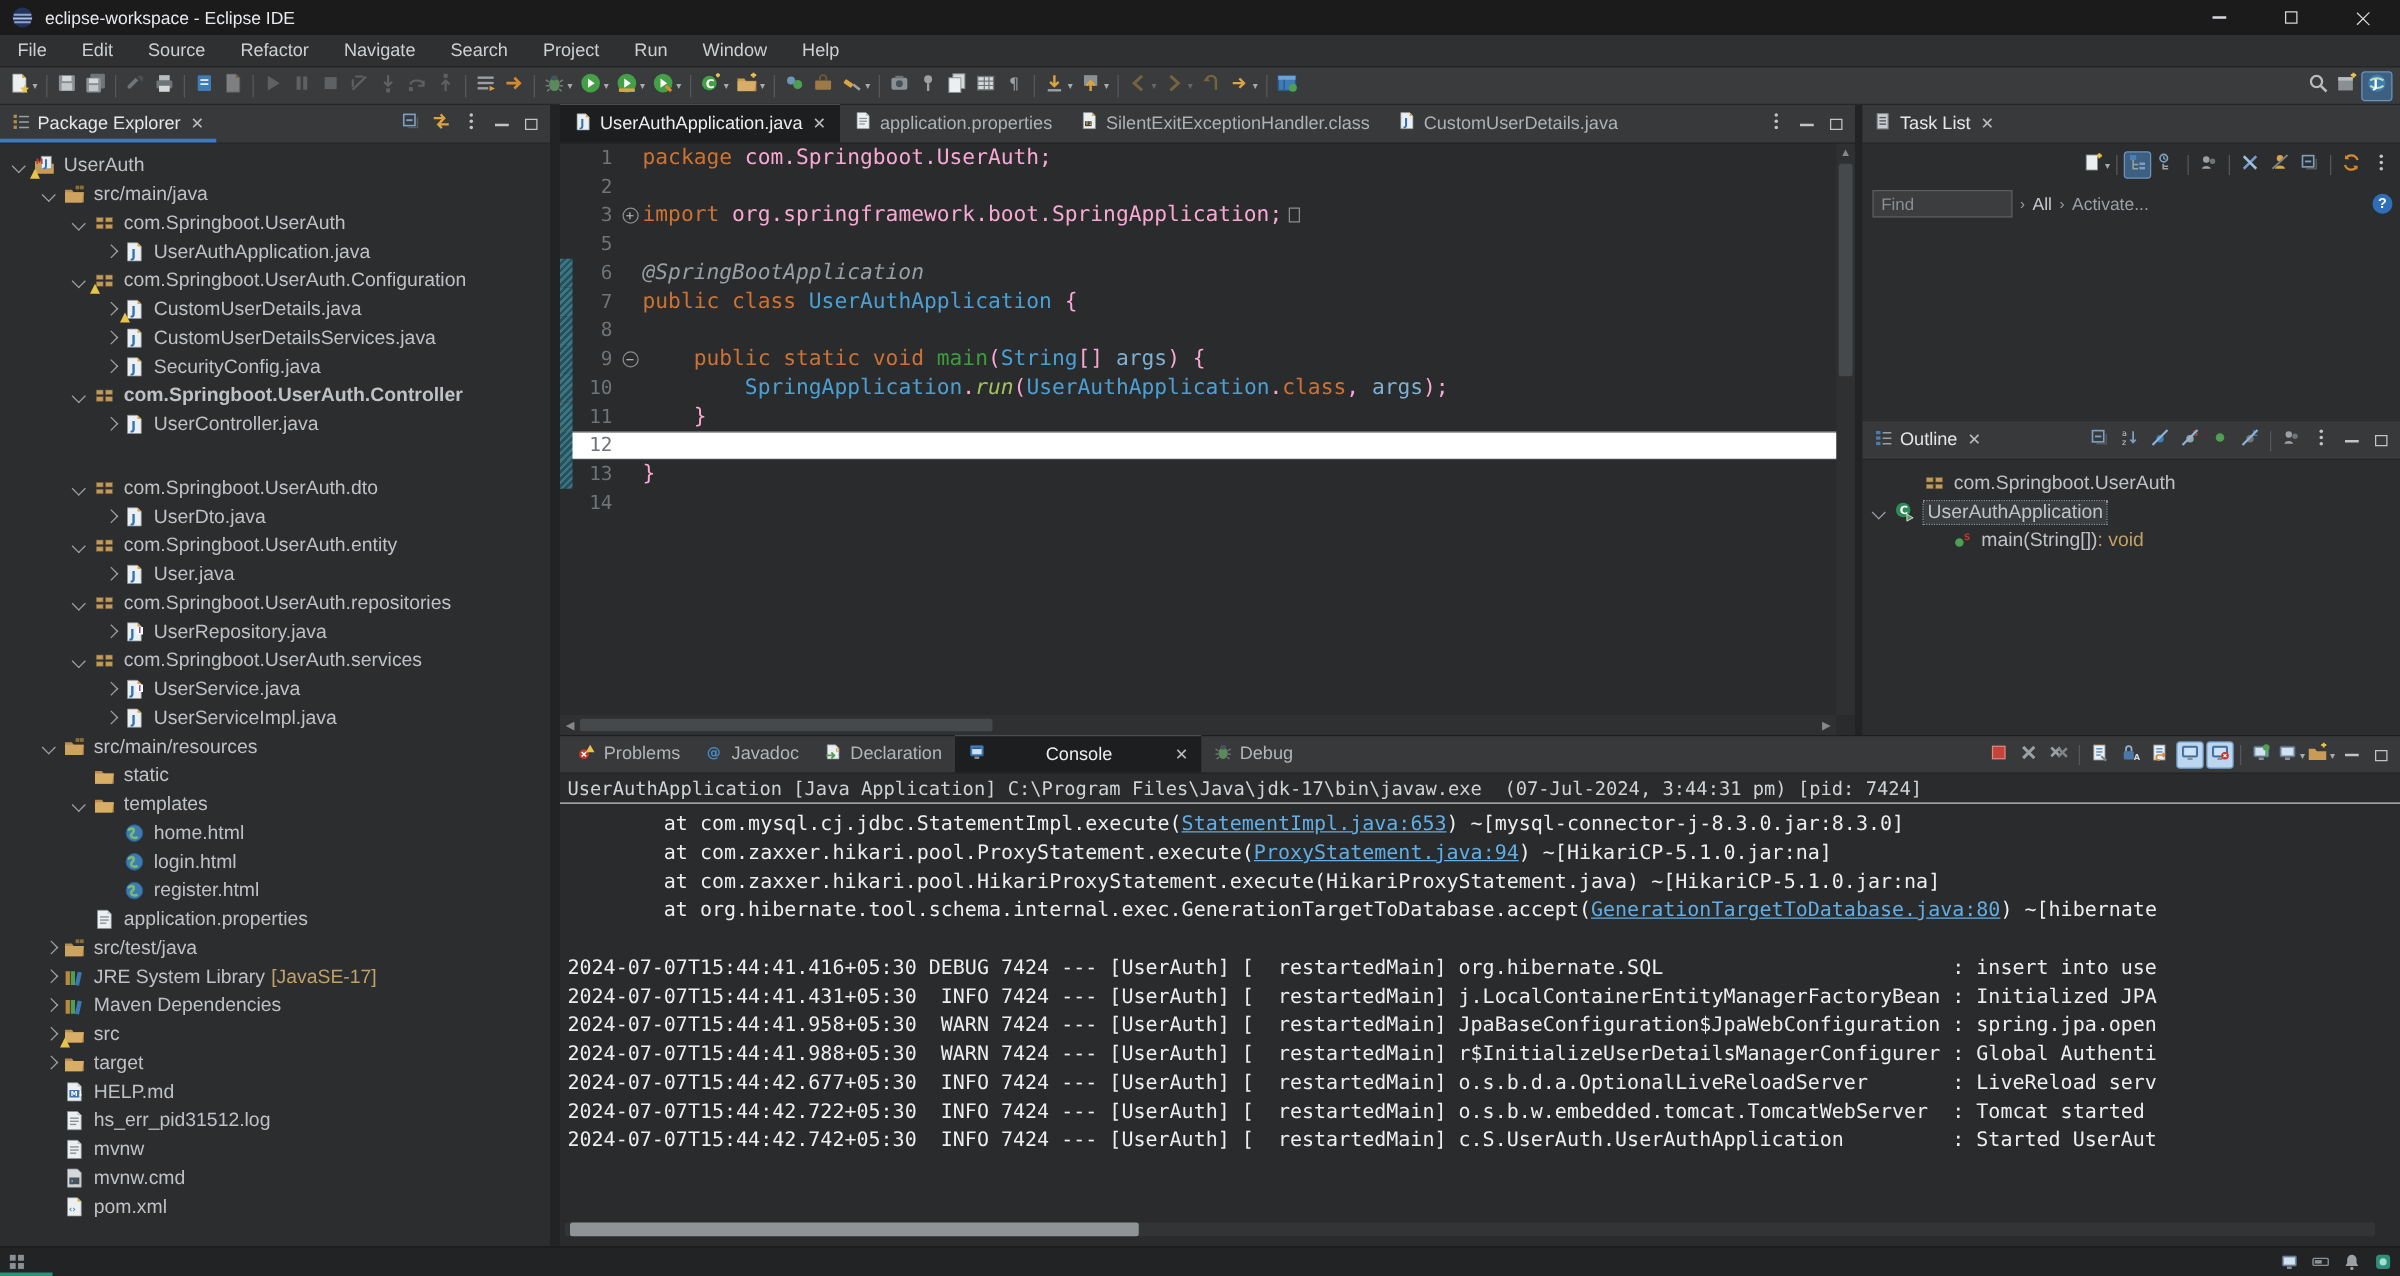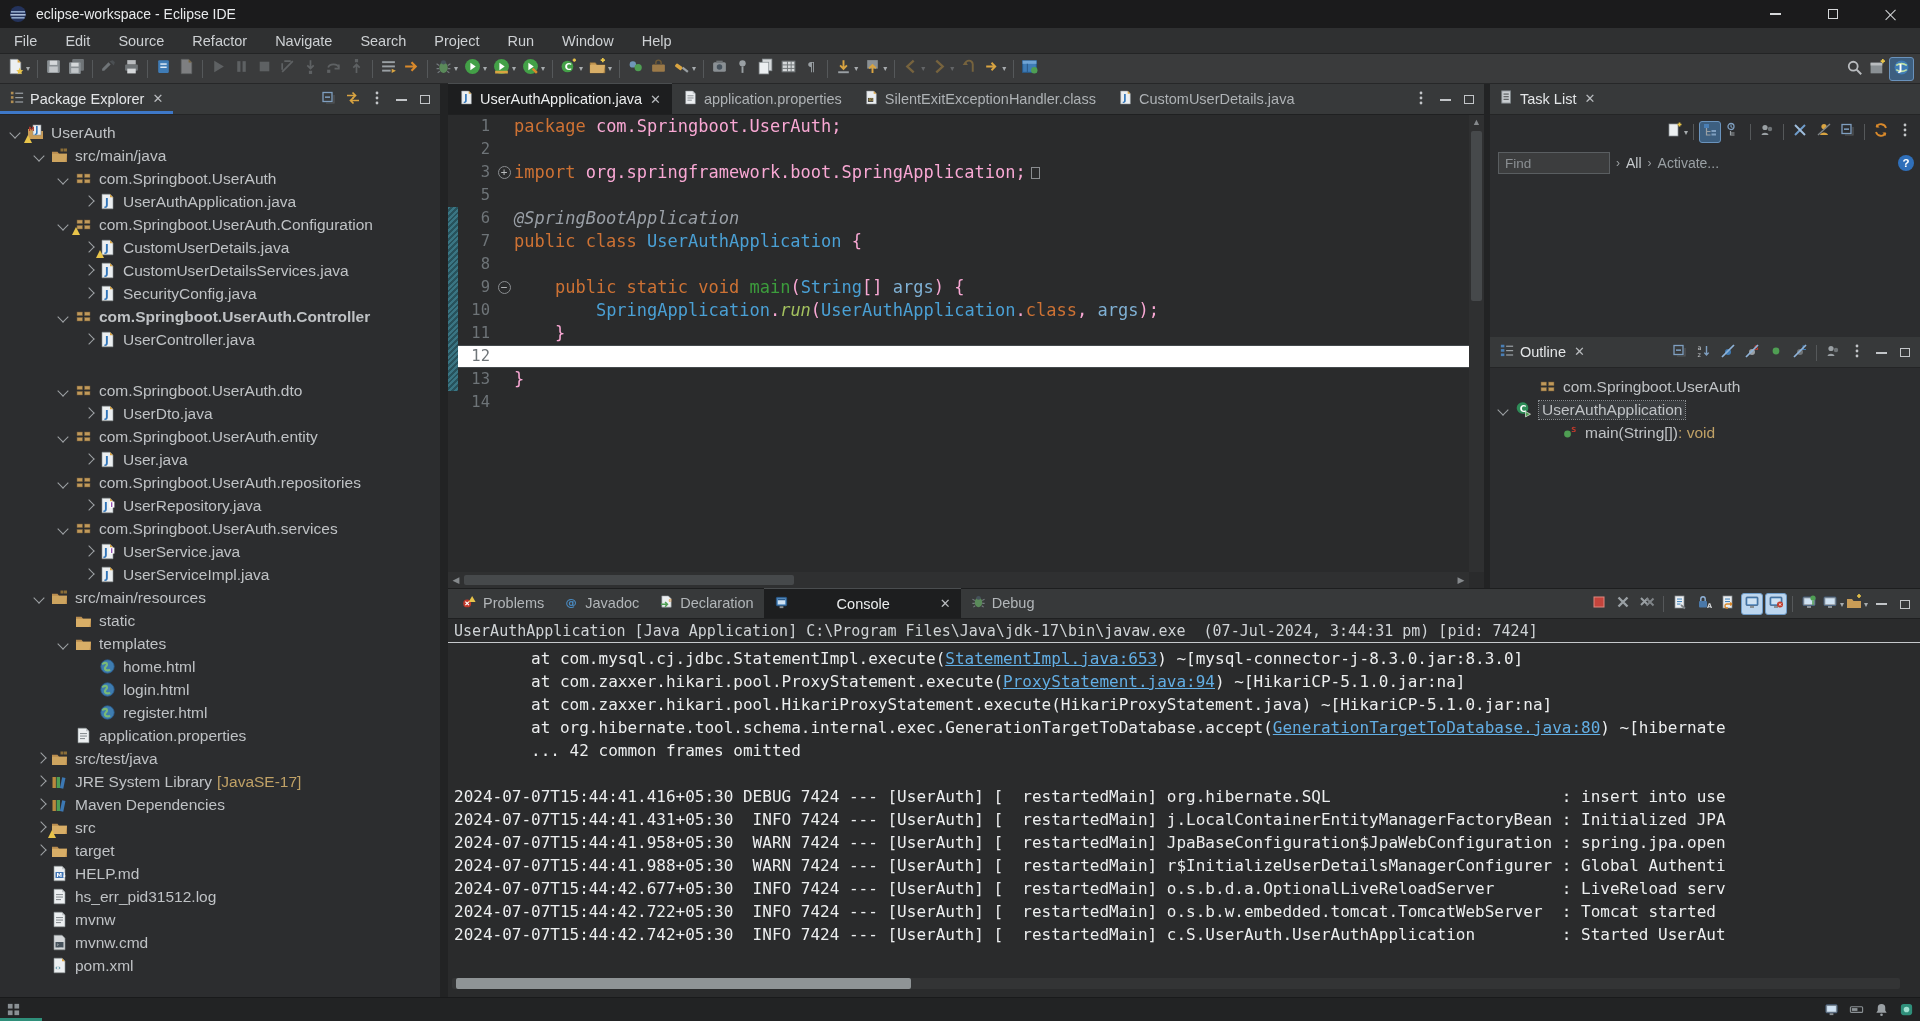--- a/index.html
+++ b/index.html
@@ -1403,21 +1403,20 @@
           </div>
         </div>
       </div>
     <div class="console-body">
       <div class="launch-line">UserAuthApplication [Java Application] C:\Program Files\Java\jdk-17\bin\javaw.exe  (07-Jul-2024, 3:44:31 pm) [pid: 7424]</div>
       <div class="console-log" id="console-log">
           <div class="console-line"><span>        at com.mysql.cj.jdbc.StatementImpl.execute(</span><span class="clink">StatementImpl.java:653</span><span>) ~[mysql-connector-j-8.3.0.jar:8.3.0]</span></div>
           <div class="console-line"><span>        at com.zaxxer.hikari.pool.ProxyStatement.execute(</span><span class="clink">ProxyStatement.java:94</span><span>) ~[HikariCP-5.1.0.jar:na]</span></div>
           <div class="console-line"><span>        at com.zaxxer.hikari.pool.HikariProxyStatement.execute(HikariProxyStatement.java) ~[HikariCP-5.1.0.jar:na]</span></div>
           <div class="console-line"><span>        at org.hibernate.tool.schema.internal.exec.GenerationTargetToDatabase.accept(</span><span class="clink">GenerationTargetToDatabase.java:80</span><span>) ~[hibernate</span></div>
-          <div class="console-line"><span>        ... 42 common frames omitted</span></div>
           <div class="console-line">&nbsp;</div>
           <div class="console-line"><span>2024-07-07T15:44:41.416+05:30 DEBUG 7424 --- [UserAuth] [  restartedMain] org.hibernate.SQL                        : insert into use</span></div>
           <div class="console-line"><span>2024-07-07T15:44:41.431+05:30  INFO 7424 --- [UserAuth] [  restartedMain] j.LocalContainerEntityManagerFactoryBean : Initialized JPA</span></div>
           <div class="console-line"><span>2024-07-07T15:44:41.958+05:30  WARN 7424 --- [UserAuth] [  restartedMain] JpaBaseConfiguration$JpaWebConfiguration : spring.jpa.open</span></div>
           <div class="console-line"><span>2024-07-07T15:44:41.988+05:30  WARN 7424 --- [UserAuth] [  restartedMain] r$InitializeUserDetailsManagerConfigurer : Global Authenti</span></div>
           <div class="console-line"><span>2024-07-07T15:44:42.677+05:30  INFO 7424 --- [UserAuth] [  restartedMain] o.s.b.d.a.OptionalLiveReloadServer       : LiveReload serv</span></div>
           <div class="console-line"><span>2024-07-07T15:44:42.722+05:30  INFO 7424 --- [UserAuth] [  restartedMain] o.s.b.w.embedded.tomcat.TomcatWebServer  : Tomcat started</span></div>
           <div class="console-line"><span>2024-07-07T15:44:42.742+05:30  INFO 7424 --- [UserAuth] [  restartedMain] c.S.UserAuth.UserAuthApplication         : Started UserAut</span></div>
         </div>
     </div>

